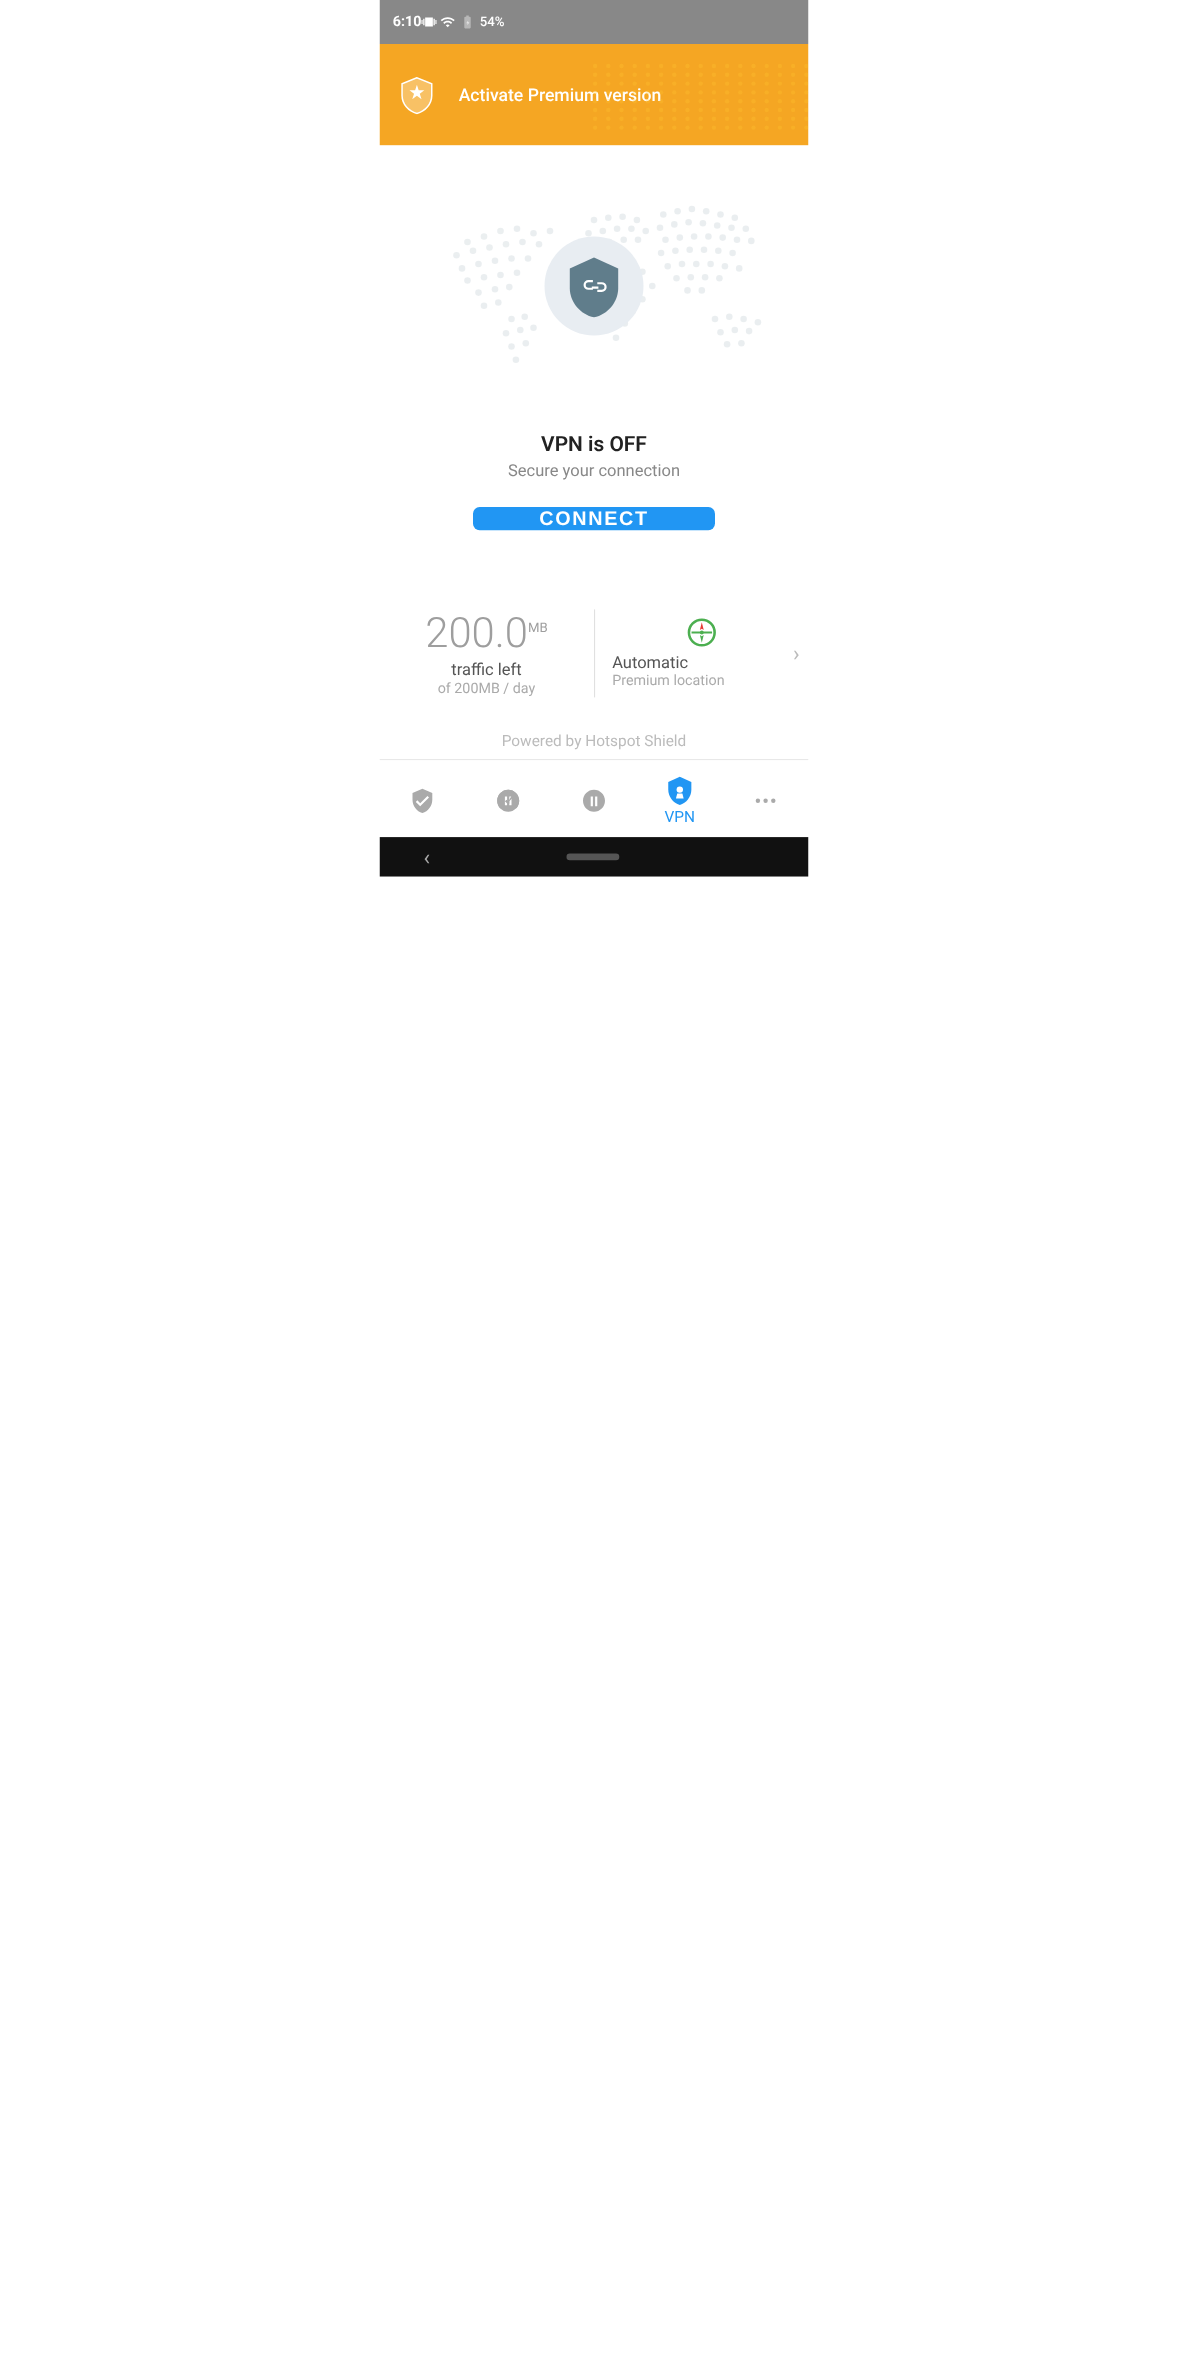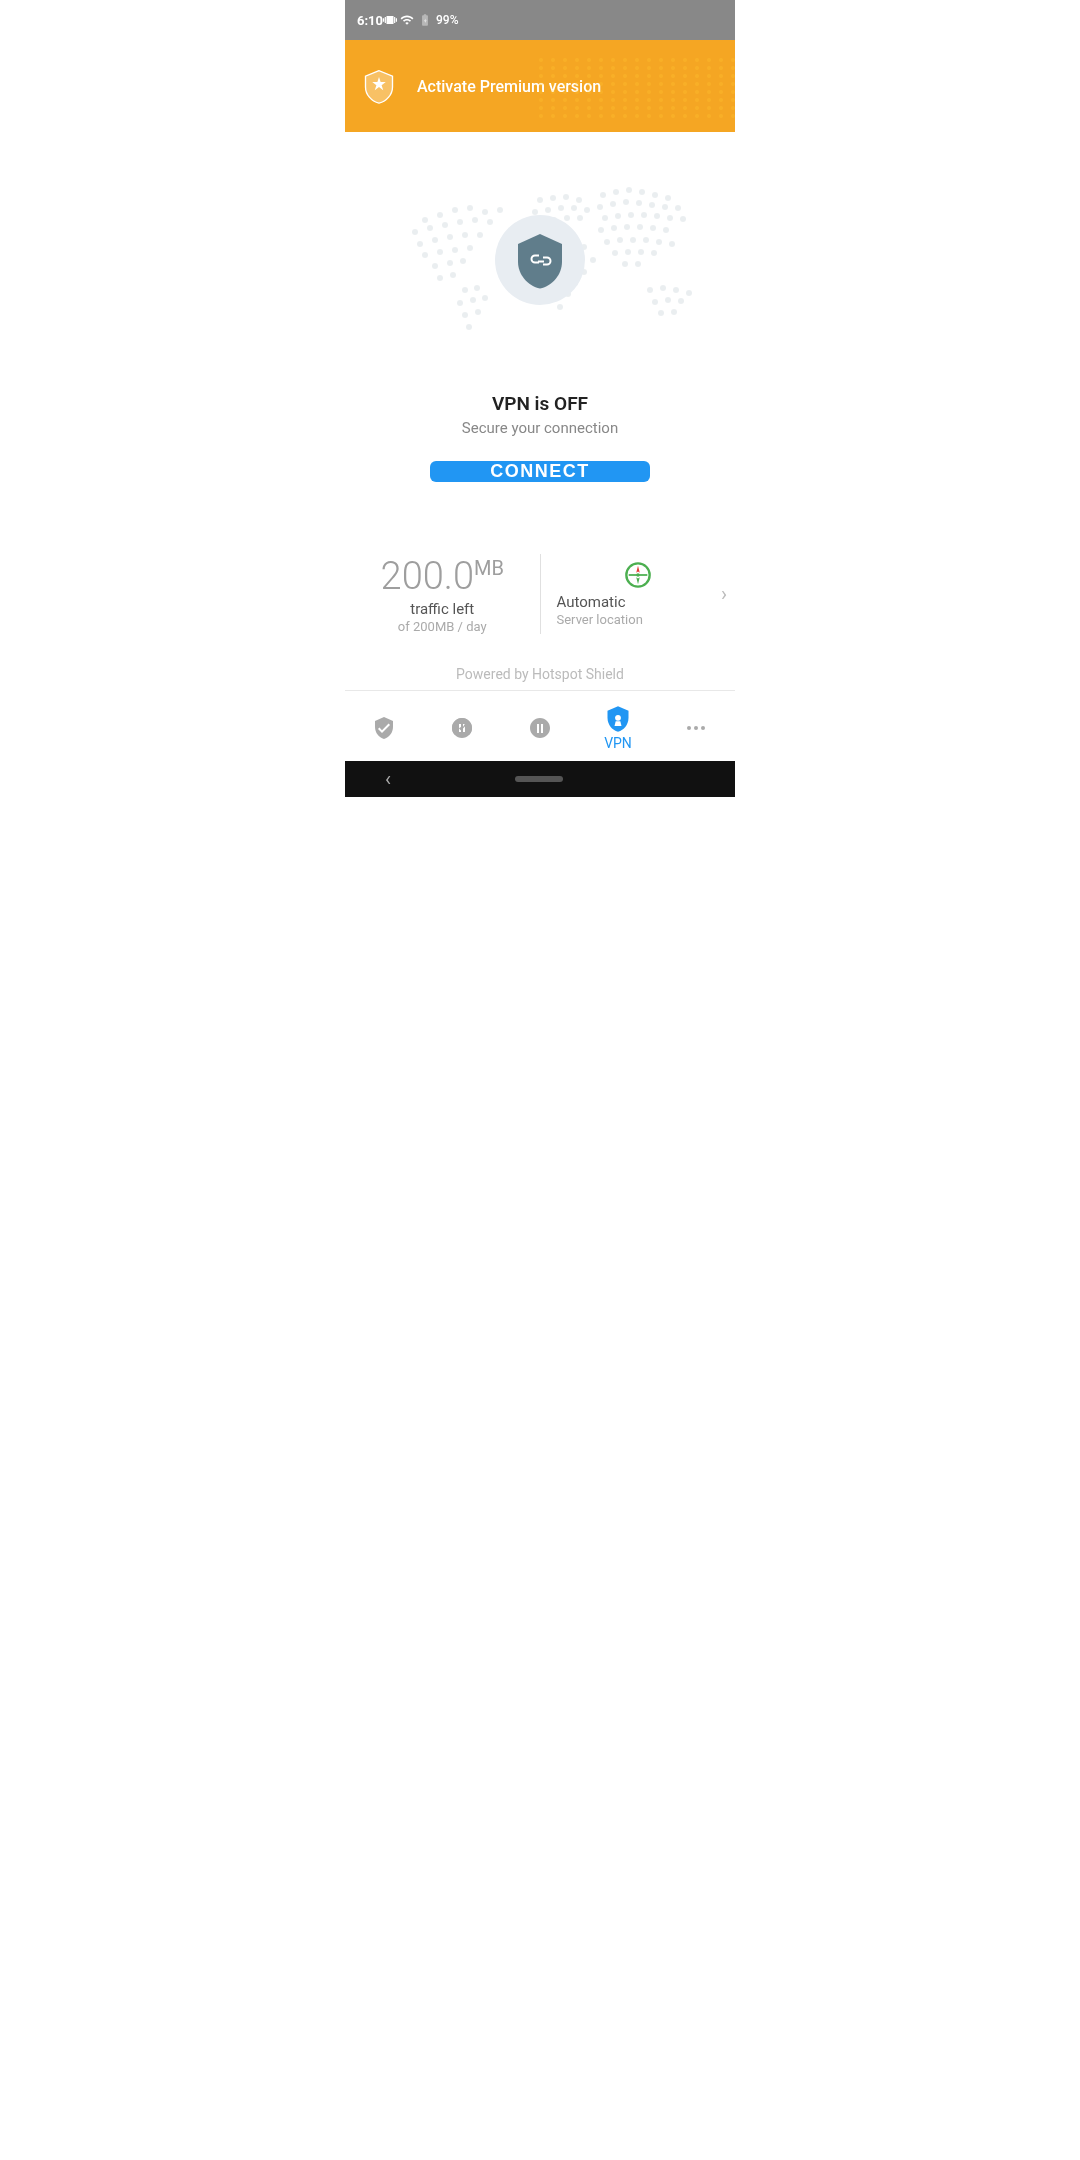--- a/index.html
+++ b/index.html
@@ -139,21 +139,21 @@
       padding: 0 16px;
       position: relative;
       cursor: pointer;
     }
     .stat-number {
       font-size: 38px;
       font-weight: 300;
       color: #9e9e9e;
     }
     .stat-number sup {
-      font-size: 20px;
+      font-size: 12px;
       font-weight: 400;
       vertical-align: super;
     }
     .stat-label {
       font-size: 15px;
       color: #555;
       margin-top: 2px;
     }
     .stat-sub {
       font-size: 13px;
@@ -264,21 +264,21 @@
         </svg>
 
       <svg width="14" height="14" viewBox="0 0 24 24" fill="white">
           <path d="M1 9l2 2c5-5 13-5 18 0l2-2C16.93 2.93 7.08 2.93 1 9zm8 8l3 3 3-3c-1.65-1.66-4.34-1.66-6 0zm-4-4l2 2c2.76-2.76 7.24-2.76 10 0l2-2C15.14 9.14 8.87 9.14 5 13z"></path>
         </svg>
 
       <svg width="16" height="14" viewBox="0 0 24 24" fill="white">
           <path d="M15.67 4H14V2h-4v2H8.33C7.6 4 7 4.6 7 5.33v15.33C7 21.4 7.6 22 8.33 22h7.33c.74 0 1.34-.6 1.34-1.33V5.33C17 4.6 16.4 4 15.67 4z" opacity="0.4"></path>
           <path d="M13 12.5h2l-3 4.5v-3H10l3-4.5z" fill="white" opacity="0.6"></path>
         </svg>
-      <span style="font-size:12px;">99%</span>
+      <span style="font-size:12px;">54%</span>
     </div>
   </div>
 </div>
 
 <div class="premium-banner">
   <svg class="shield-star" viewBox="0 0 40 40" fill="none">
     <path d="M20 3L5 9v12c0 8.28 6.4 16.02 15 18 8.6-1.98 15-9.72 15-18V9L20 3z" fill="rgba(255,255,255,0.3)"></path>
     <path d="M20 3L5 9v12c0 8.28 6.4 16.02 15 18 8.6-1.98 15-9.72 15-18V9L20 3z" stroke="white" stroke-width="1.5" fill="none"></path>
     <polygon points="20,10 21.8,15.6 27.5,15.6 22.9,19.2 24.7,24.8 20,21.2 15.3,24.8 17.1,19.2 12.5,15.6 18.2,15.6" fill="white"></polygon>
   </svg>
@@ -611,21 +611,21 @@
       <div class="compass-icon">
         <svg width="28" height="28" viewBox="0 0 24 24" fill="none">
           <circle cx="12" cy="12" r="10" stroke="#4CAF50" stroke-width="2"></circle>
           <circle cx="12" cy="12" r="1.5" fill="#4CAF50"></circle>
           <polygon points="12,4 13.5,10 12,9 10.5,10" fill="#e53935"></polygon>
           <polygon points="12,20 10.5,14 12,15 13.5,14" fill="#4CAF50"></polygon>
           <line x1="4" y1="12" x2="20" y2="12" stroke="#4CAF50" stroke-width="1.5"></line>
         </svg>
       </div>
       <div class="stat-label">Automatic</div>
-      <div class="stat-sub">Server location</div>
+      <div class="stat-sub">Premium location</div>
       <span class="chevron-right">›</span>
     </div>
   </div>
 
   <div class="powered-by">Powered by Hotspot Shield</div>
 
 </div>
 
 <div class="bottom-nav">
 

